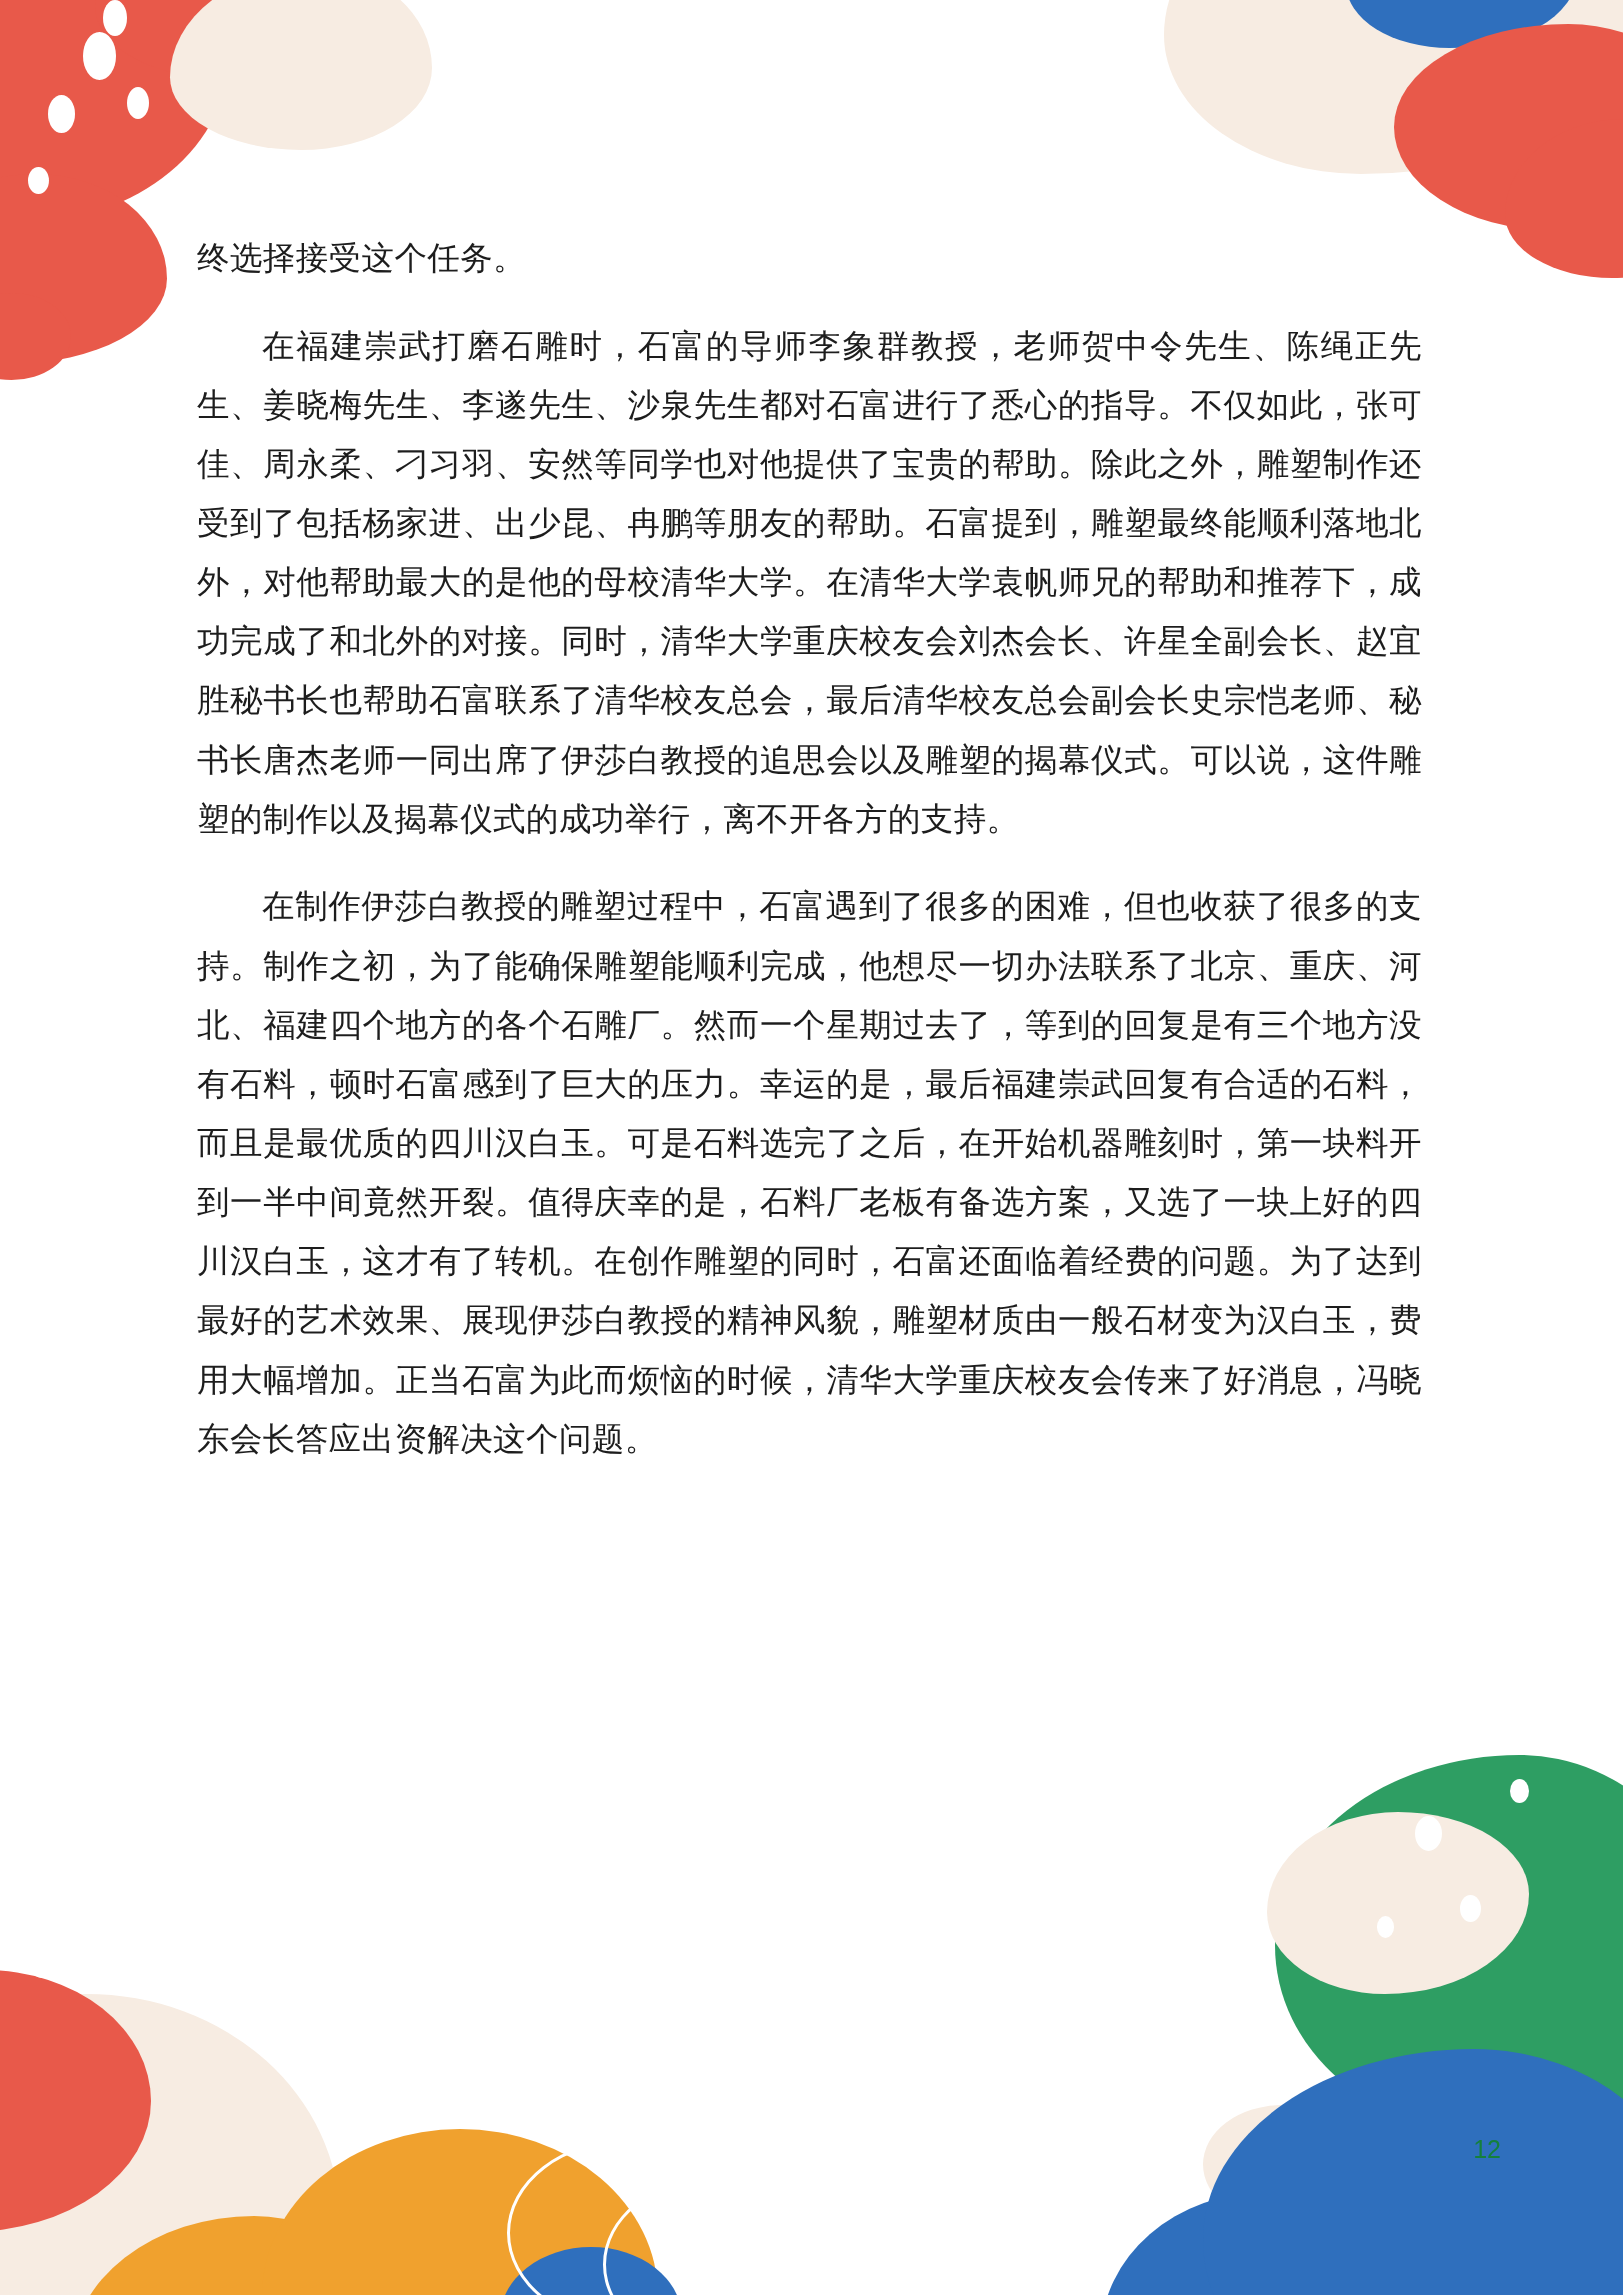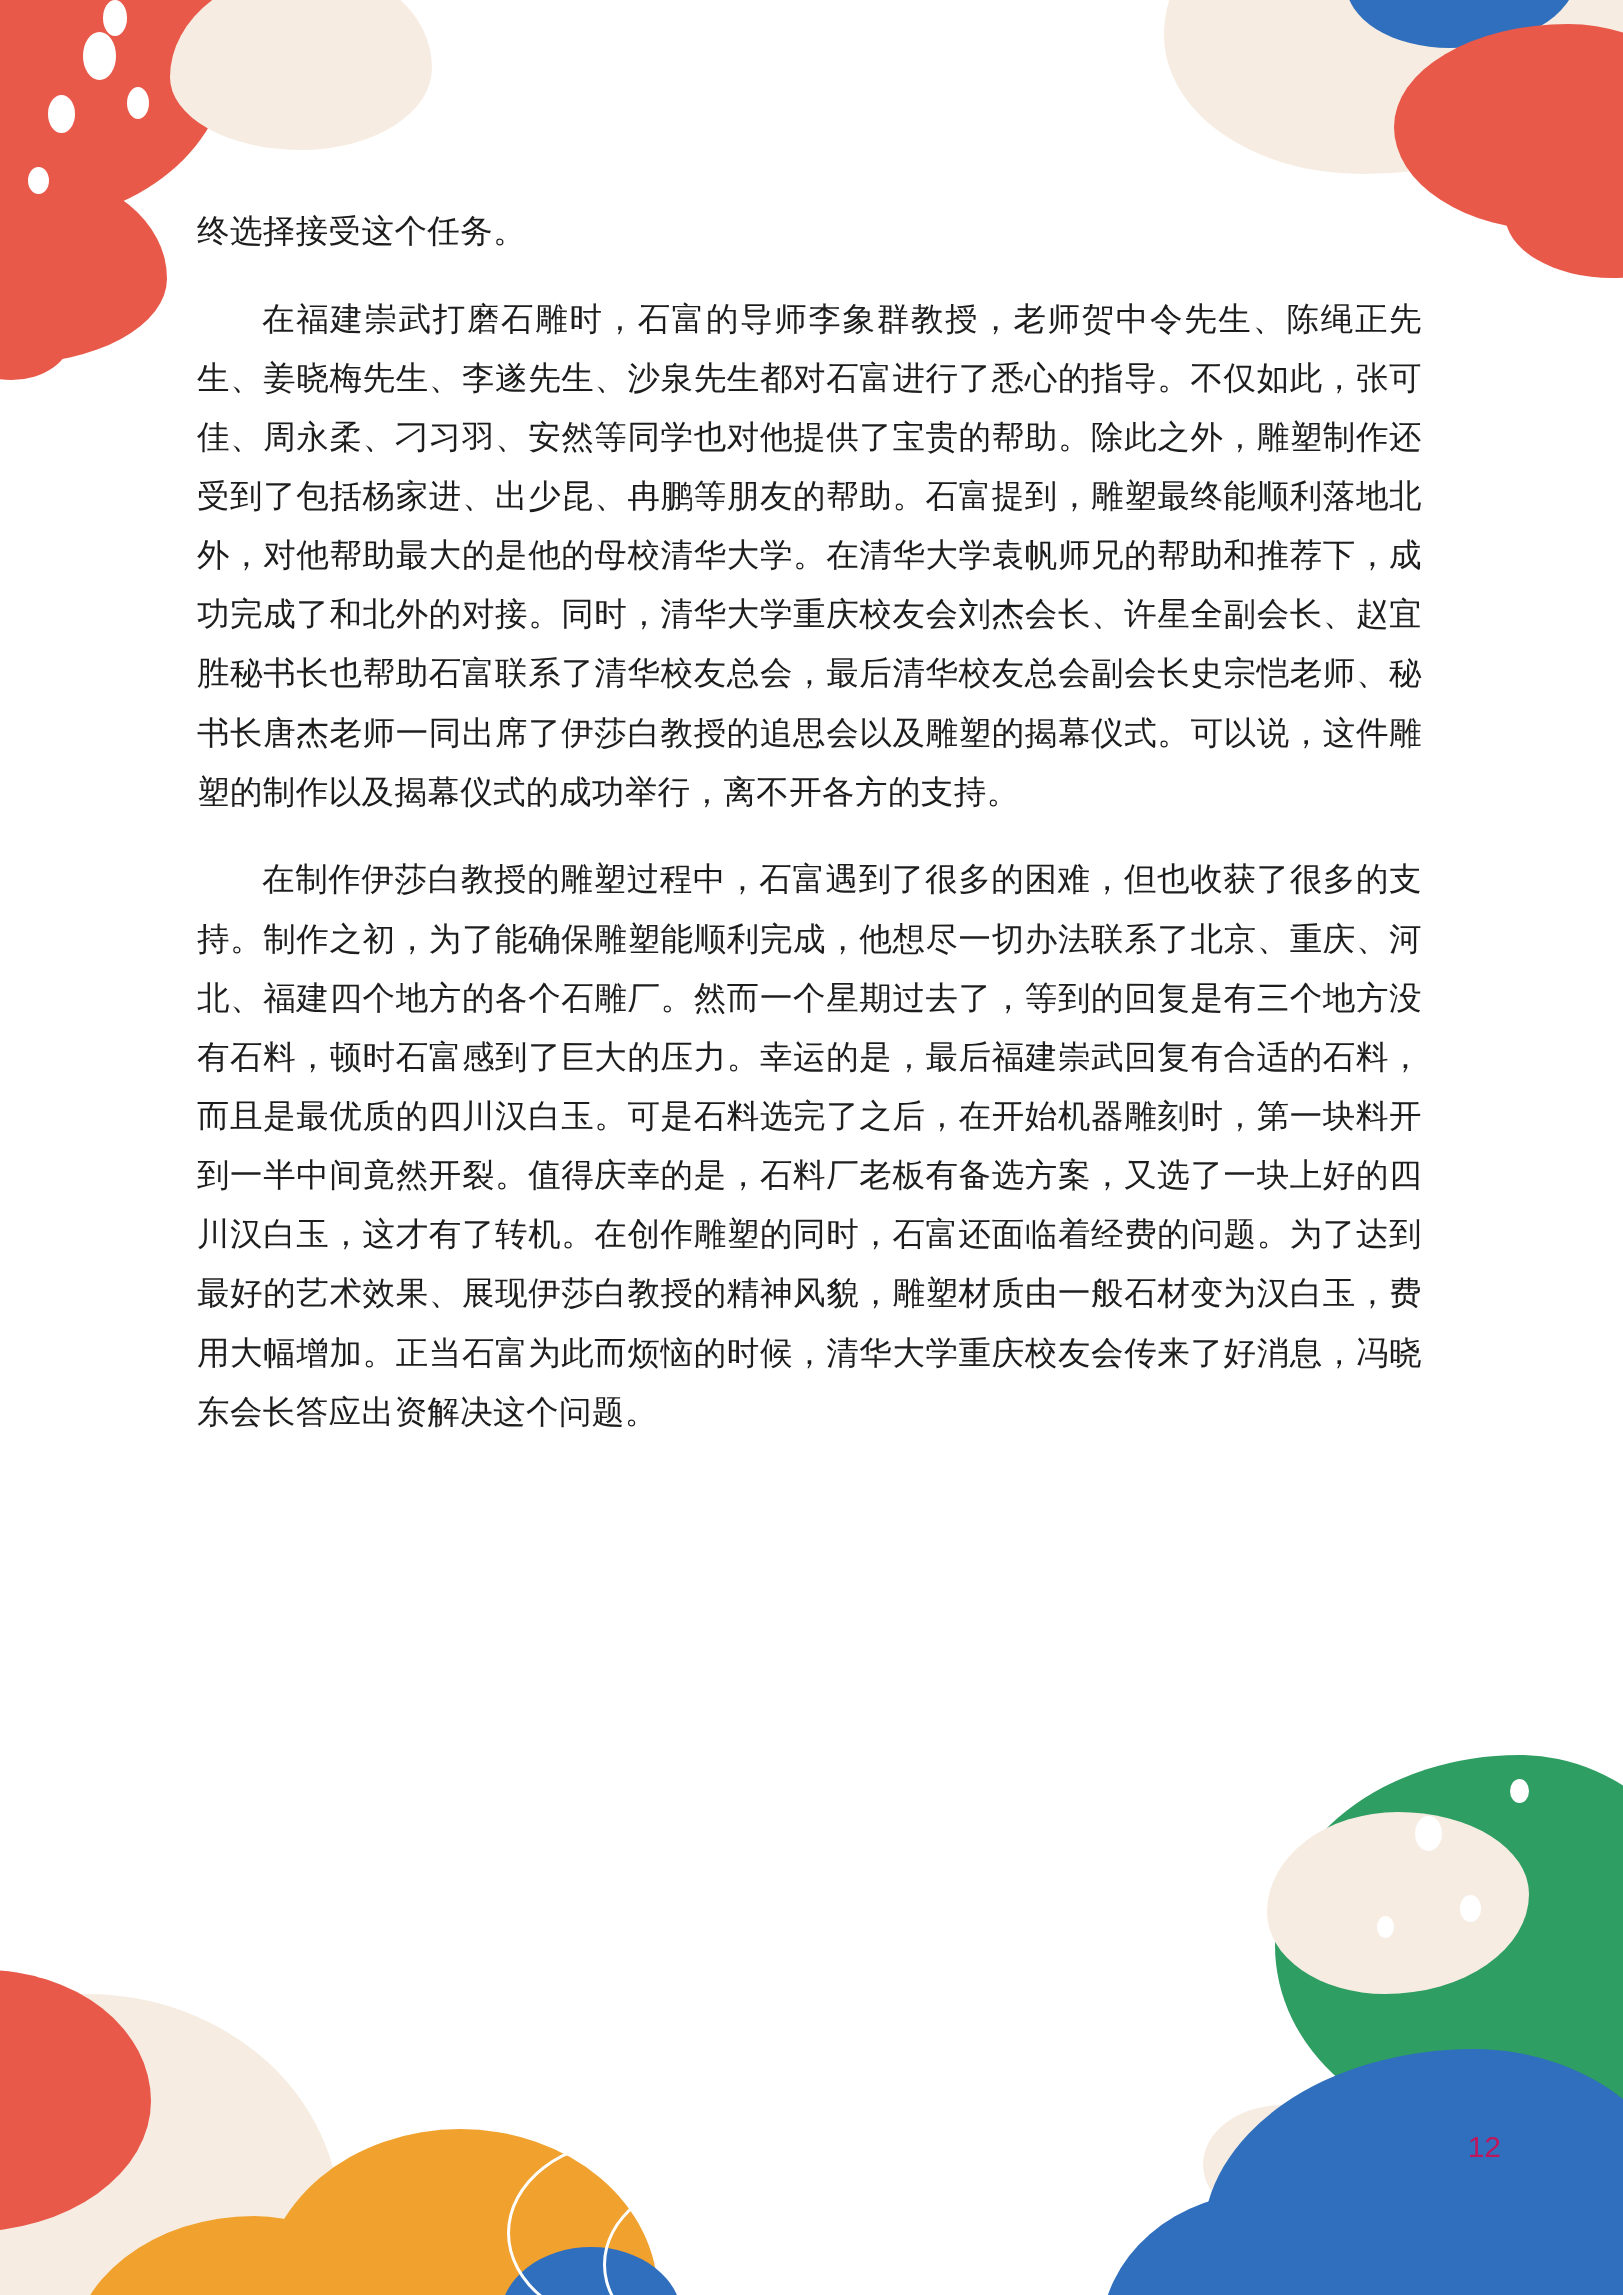--- a/index.html
+++ b/index.html
@@ -185,42 +185,42 @@
     bottom: 71px;
     width: 159px;
     height: 119px;
     background: #f7ece2;
     border-radius: 50%;
   }
   
   .content {
     position: absolute;
     left: 197px;
-    top: 202px;
+    top: 229px;
     width: 1225px;
   }
   p.para {
     margin: 0 0 28.5px 0;
     font-size: 32.5px;
     line-height: 1.82;
     color: #1d1d1d;
     text-align: justify;
     text-justify: inter-ideograph;
     letter-spacing: 0.4px;
     font-family: "DejaVu Sans", "Liberation Sans", sans-serif;
   }
   p.indent {
     text-indent: 2em;
   }
   .page-number {
     position: absolute;
     right: 123px;
     bottom: 131px;
-    font-size: 30px;
-    color: #be185d;
+    font-size: 25px;
+    color: #15803d;
     font-family: "Liberation Sans", sans-serif;
   }
 </style>
 </head>
 <body>
 
 <div class="page">
 
   <div class="deco tl-red-1"></div>
   <div class="deco tl-red-2"></div>

